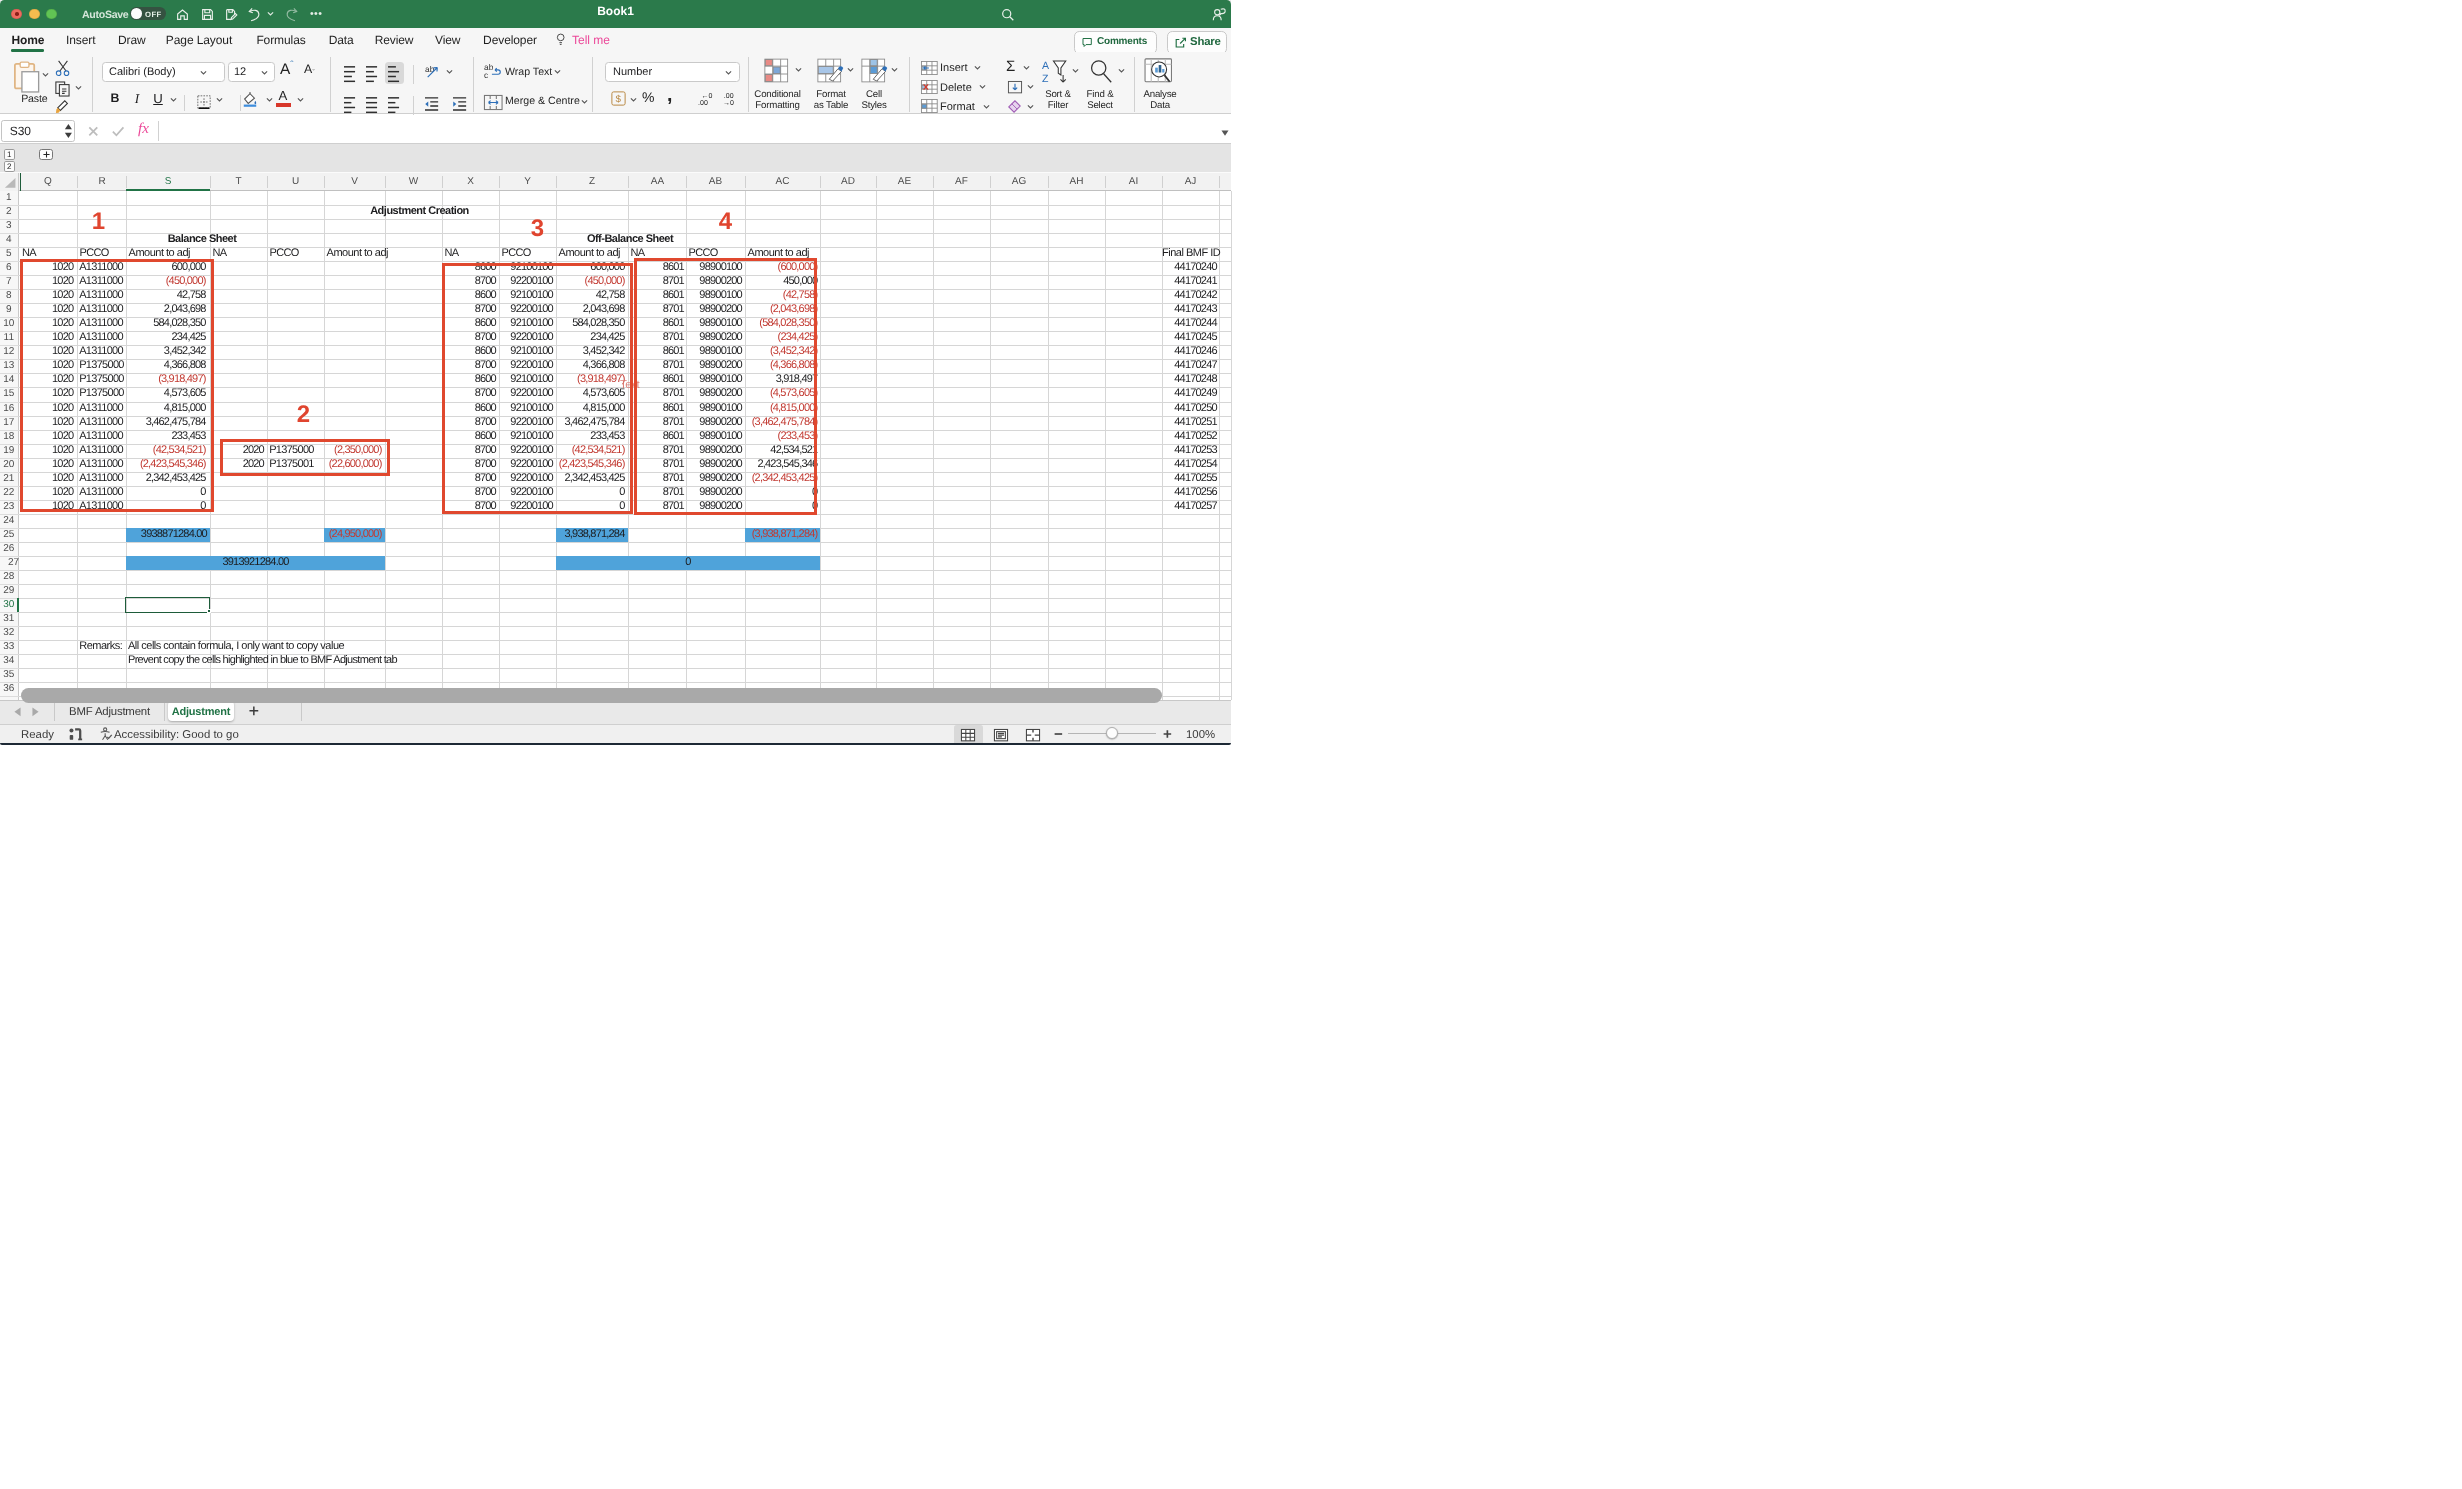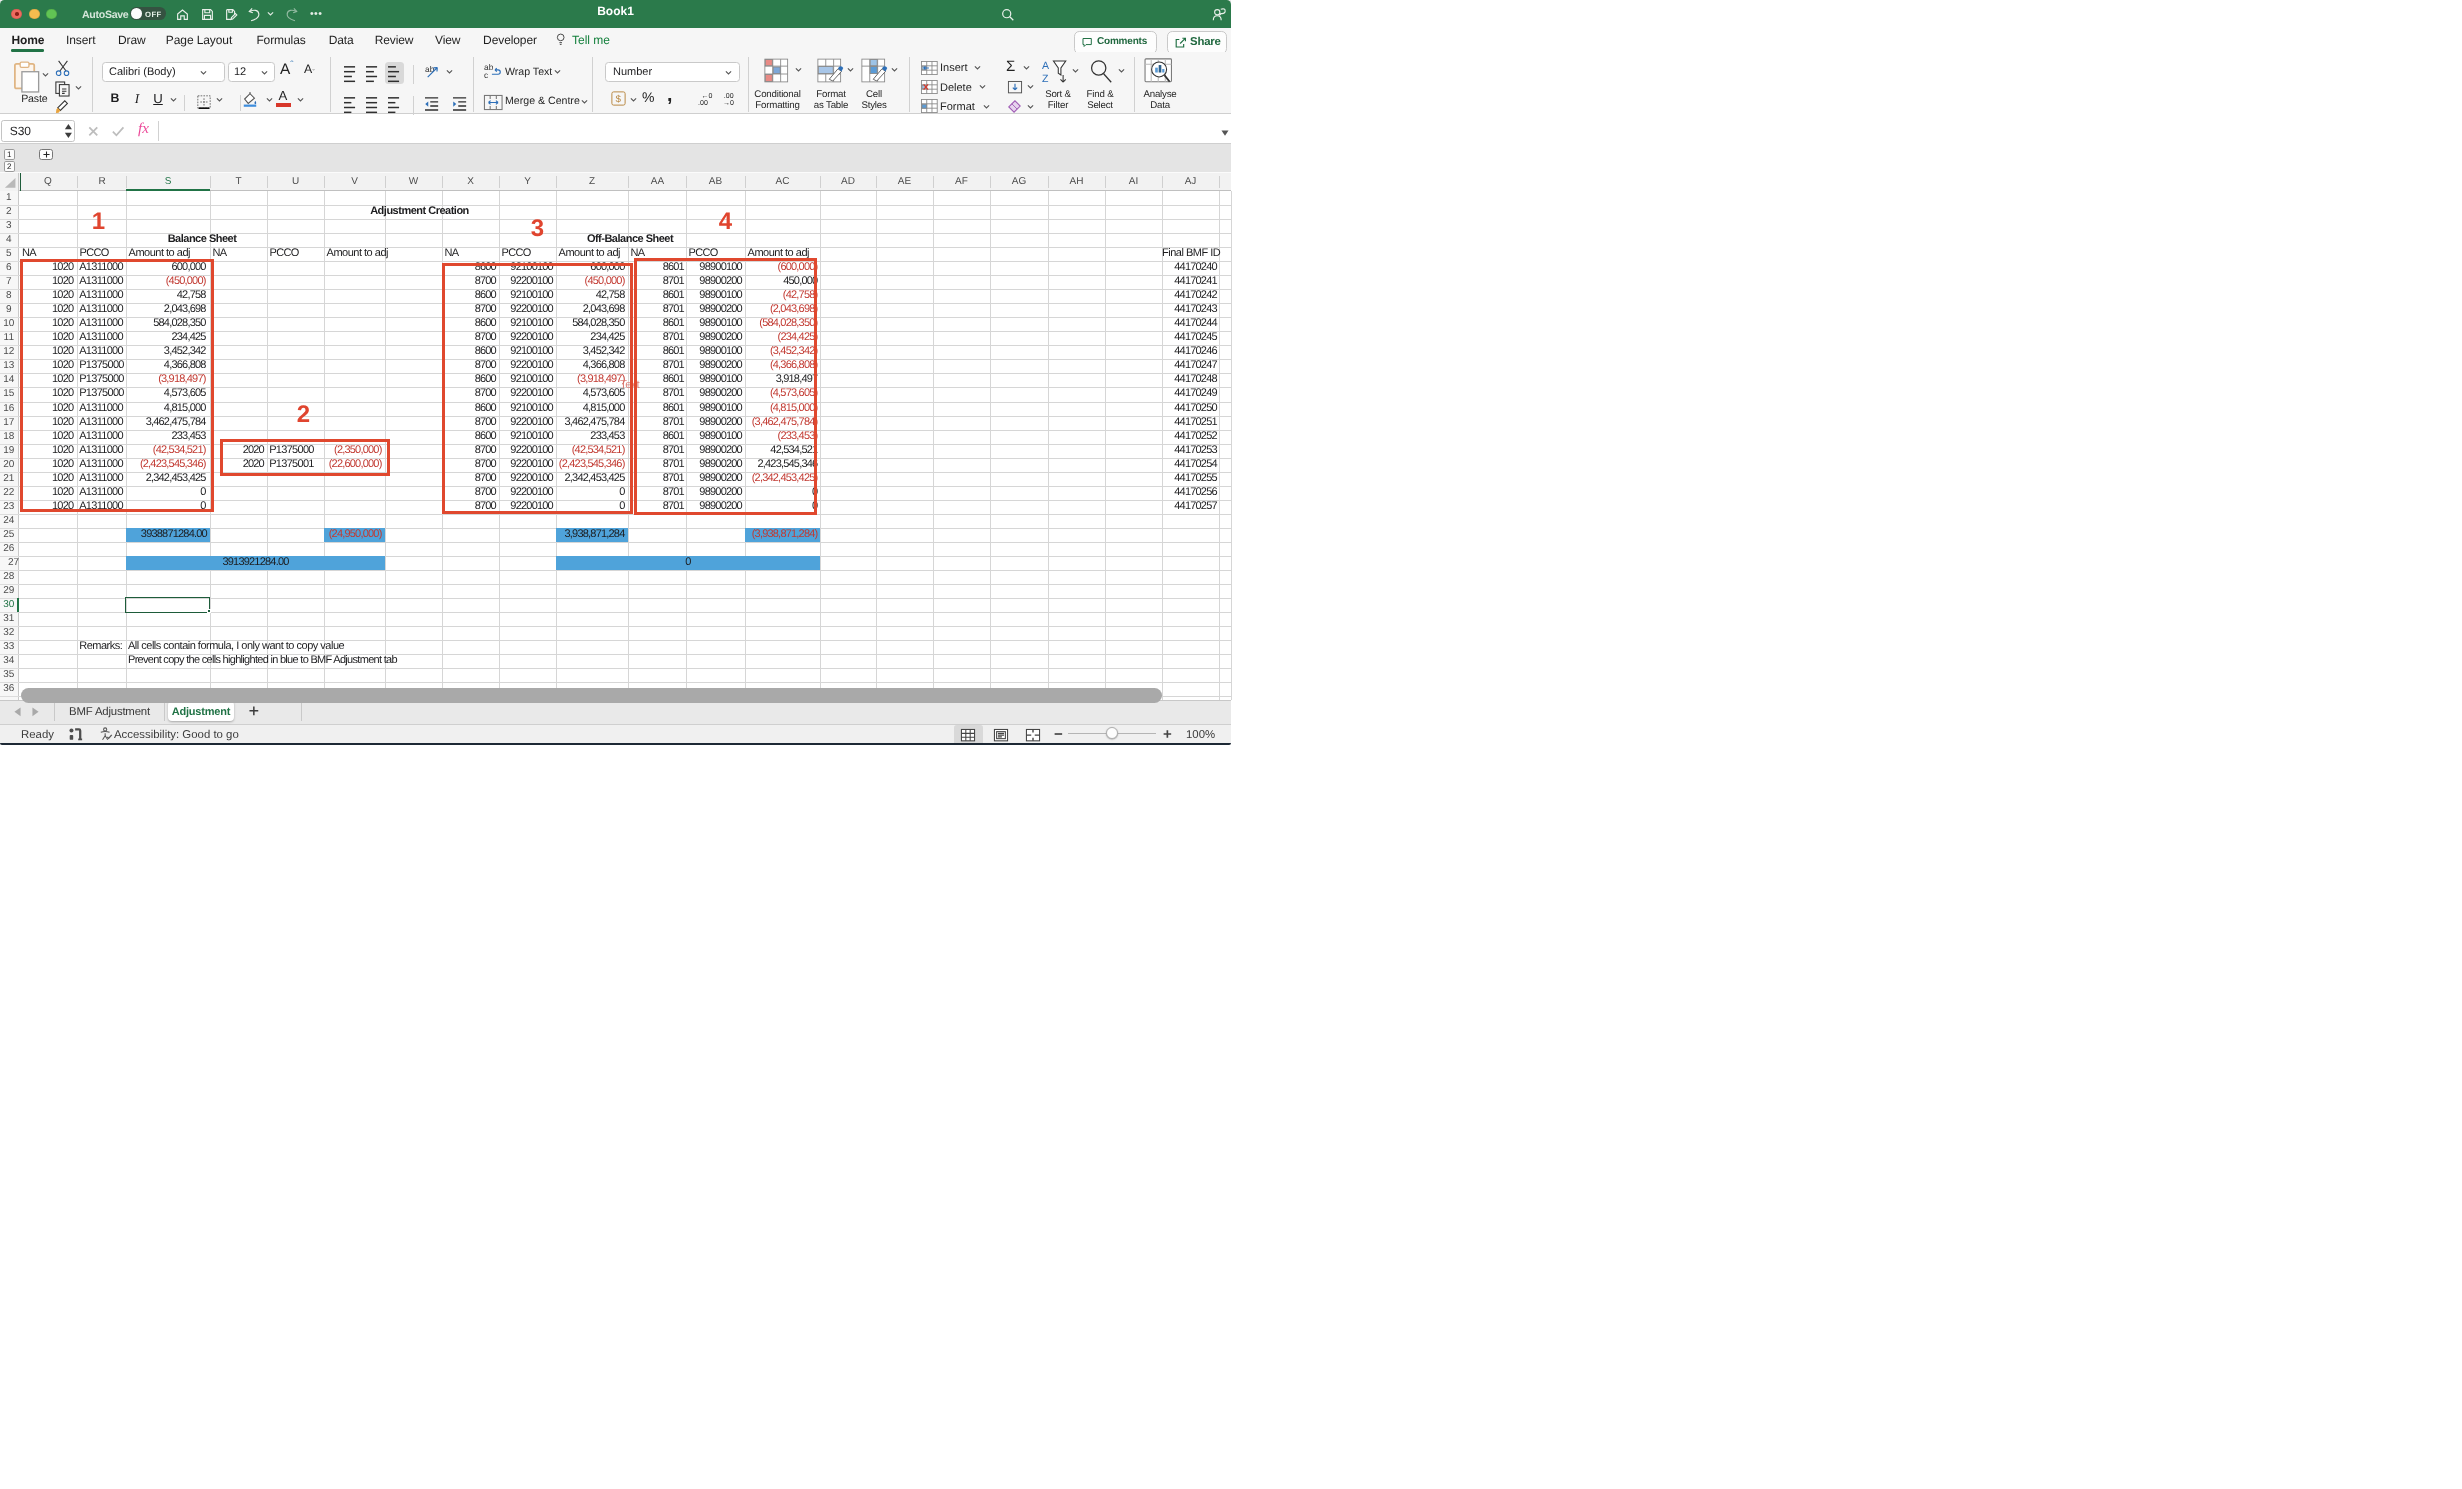--- a/index.html
+++ b/index.html
@@ -65,21 +65,21 @@
 <div class="abs" style="left:255px;top:33px;width:52px;text-align:center;font-size:12px;font-weight:normal;color:#1f1f1f;letter-spacing:-0.1px;">Formulas</div>
 <div class="abs" style="left:328px;top:33px;width:26.4px;text-align:center;font-size:12px;font-weight:normal;color:#1f1f1f;letter-spacing:-0.1px;">Data</div>
 <div class="abs" style="left:374px;top:33px;width:40px;text-align:center;font-size:12px;font-weight:normal;color:#1f1f1f;letter-spacing:-0.1px;">Review</div>
 <div class="abs" style="left:435px;top:33px;width:25.5px;text-align:center;font-size:12px;font-weight:normal;color:#1f1f1f;letter-spacing:-0.1px;">View</div>
 <div class="abs" style="left:482px;top:33px;width:56px;text-align:center;font-size:12px;font-weight:normal;color:#1f1f1f;letter-spacing:-0.1px;">Developer</div>
 <div class="abs" style="left:10.6px;top:49px;width:33px;height:2.6px;border-radius:1.3px;background:#217346;"></div>
 <svg style="left:555px;top:33px;" width="11.4" height="13.2" viewBox="0 0 13 15" fill="none" stroke="#444" stroke-width="1.1">
       <circle cx="6.5" cy="5" r="3.8"></circle>
       <path d="M5 11 H8 M5.5 13 H7.5"></path>
     </svg>
-<div class="abs" style="left:572px;top:33px;font-size:12px;color:#15803d;">Tell me</div>
+<div class="abs" style="left:572px;top:33px;font-size:12px;color:#ec4899;">Tell me</div>
 <div class="abs" style="left:1074px;top:31px;width:83px;height:23px;border:0.9px solid #c9c9c9;border-radius:5.3px;background:#fdfdfd;"></div>
 <svg style="left:1081px;top:37px;" width="12.3" height="10.6" viewBox="0 0 15 14" fill="none" stroke="#1e6e41" stroke-width="1.3">
       <path d="M2 2 H13 V10 H6 L3.5 12.5 V10 H2 Z"></path>
     </svg>
 <div class="abs" style="left:1097px;top:36px;font-size:10px;font-weight:bold;color:#20683f;letter-spacing:-0.2px;">Comments</div>
 <div class="abs" style="left:1167px;top:31px;width:60px;height:23px;border:0.9px solid #c9c9c9;border-radius:5.3px;background:#fdfdfd;"></div>
 <svg style="left:1174px;top:36px;" width="13.2" height="13.2" viewBox="0 0 15 15" fill="none" stroke="#1e6e41" stroke-width="1.3">
       <path d="M7 8.5 L12.5 3 M9.5 2.5 H13 V6"></path>
       <path d="M11 9 V12.5 H2.5 V4 H6"></path>
     </svg>

